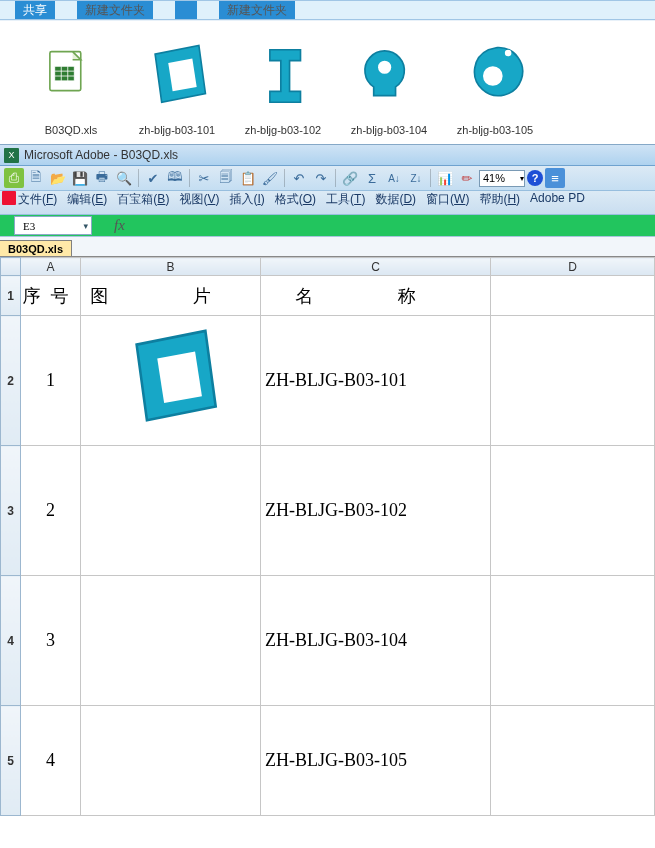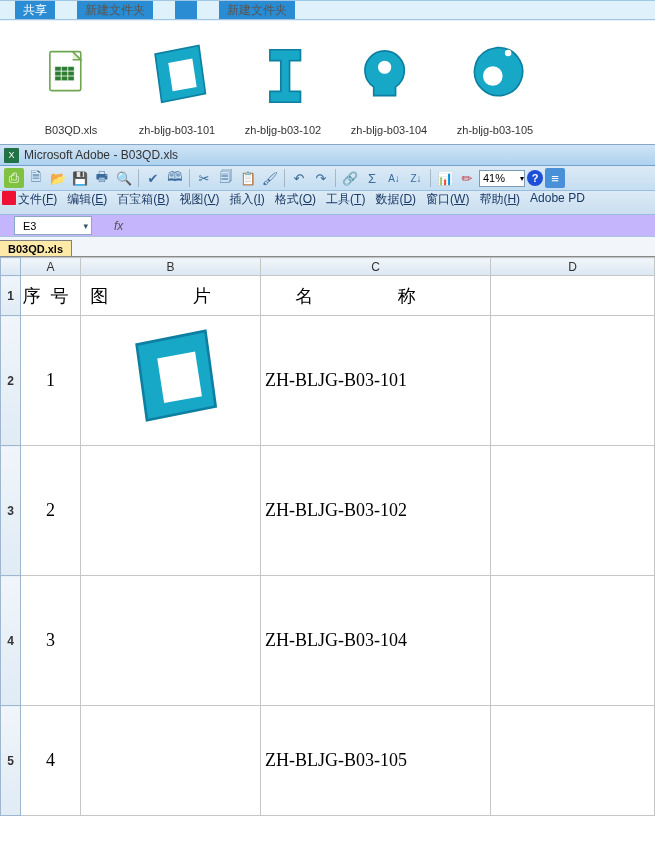--- a/index.html
+++ b/index.html
@@ -29,24 +29,24 @@
   .toolbar .tb-btn { width: 20px; height: 20px; display: flex; align-items: center; justify-content: center; color:#3a6b9a; border-radius:2px; font-size:13px; }
   .toolbar .tb-btn.green { background:#7fc241; color:#fff; }
   .toolbar .sep { width:1px; height:18px; background: rgba(0,0,0,.2); margin:0 2px; }
   .toolbar .zoom-box { background:#fff; border:1px solid #7a9ab5; font-size:11px; width:46px; height:17px; display:flex; align-items:center; padding-left:3px; }
   .toolbar .help-circle { width:16px;height:16px;border-radius:50%;background:#1e4fd6;color:#fff;display:flex;align-items:center;justify-content:center;font-weight:bold;font-size:11px;}
   
   .menubar { background: linear-gradient(#dceaf5,#c9def0); height: 24px; display: flex; align-items: flex-start; padding: 0 2px; gap: 0; border-bottom:1px solid #97bede; font-size:12px; color:#1b3a66; }
   .menubar .menu-item u { text-decoration: underline; }
   .menubar .mb-start { width:14px;height:14px; background:#e13; border-radius:1px; display:inline-block; margin-right:2px; }
   
-  .namebox-row { background:#c4b5fd; height:22px; display:flex; align-items:center; border-bottom:1px solid #a9c5dd; }
+  .namebox-row { background:#22c55e; height:22px; display:flex; align-items:center; border-bottom:1px solid #a9c5dd;font-family:Liberation Serif, serif; }
   .name-box { width:78px; height:19px; background:#fff; border:1px solid #89a9c7; margin-left:14px; display:flex; align-items:center; padding-left:8px; font-size:11px; position:relative;}
   .name-box::after { content:"▾"; position:absolute; right:3px; font-size:9px; color:#356; }
-  .fx-label { font-style: italic; margin: 0 6px 0 22px; color:#555; font-size:12px; }
+  .fx-label { font-style: italic; margin: 0 6px 0 22px; color:#555; font-size:15px; }
   
   .sheet-tabs { background:#f2f6fa; height:20px; display:flex; align-items:flex-end; padding-left:0; border-bottom:1px solid #888; }
   .sheet-tab { background:#ffe9a8; border:1px solid #808080; border-bottom:none; padding:2px 8px 1px; font-size:11px; font-weight:bold; color:#000; margin-left:-1px; }
   
   
   .grid-wrap { background:#fff; }
   table.grid { border-collapse: collapse; width:100%; table-layout: fixed; }
   table.grid th, table.grid td { border:1px solid #c6c6c6; }
   
   .col-head th { background: linear-gradient(#f0f5fa,#dbe7f2); color:#333; font-weight: normal; height:18px; font-size:12px; border:1px solid #9cb7cf; }

